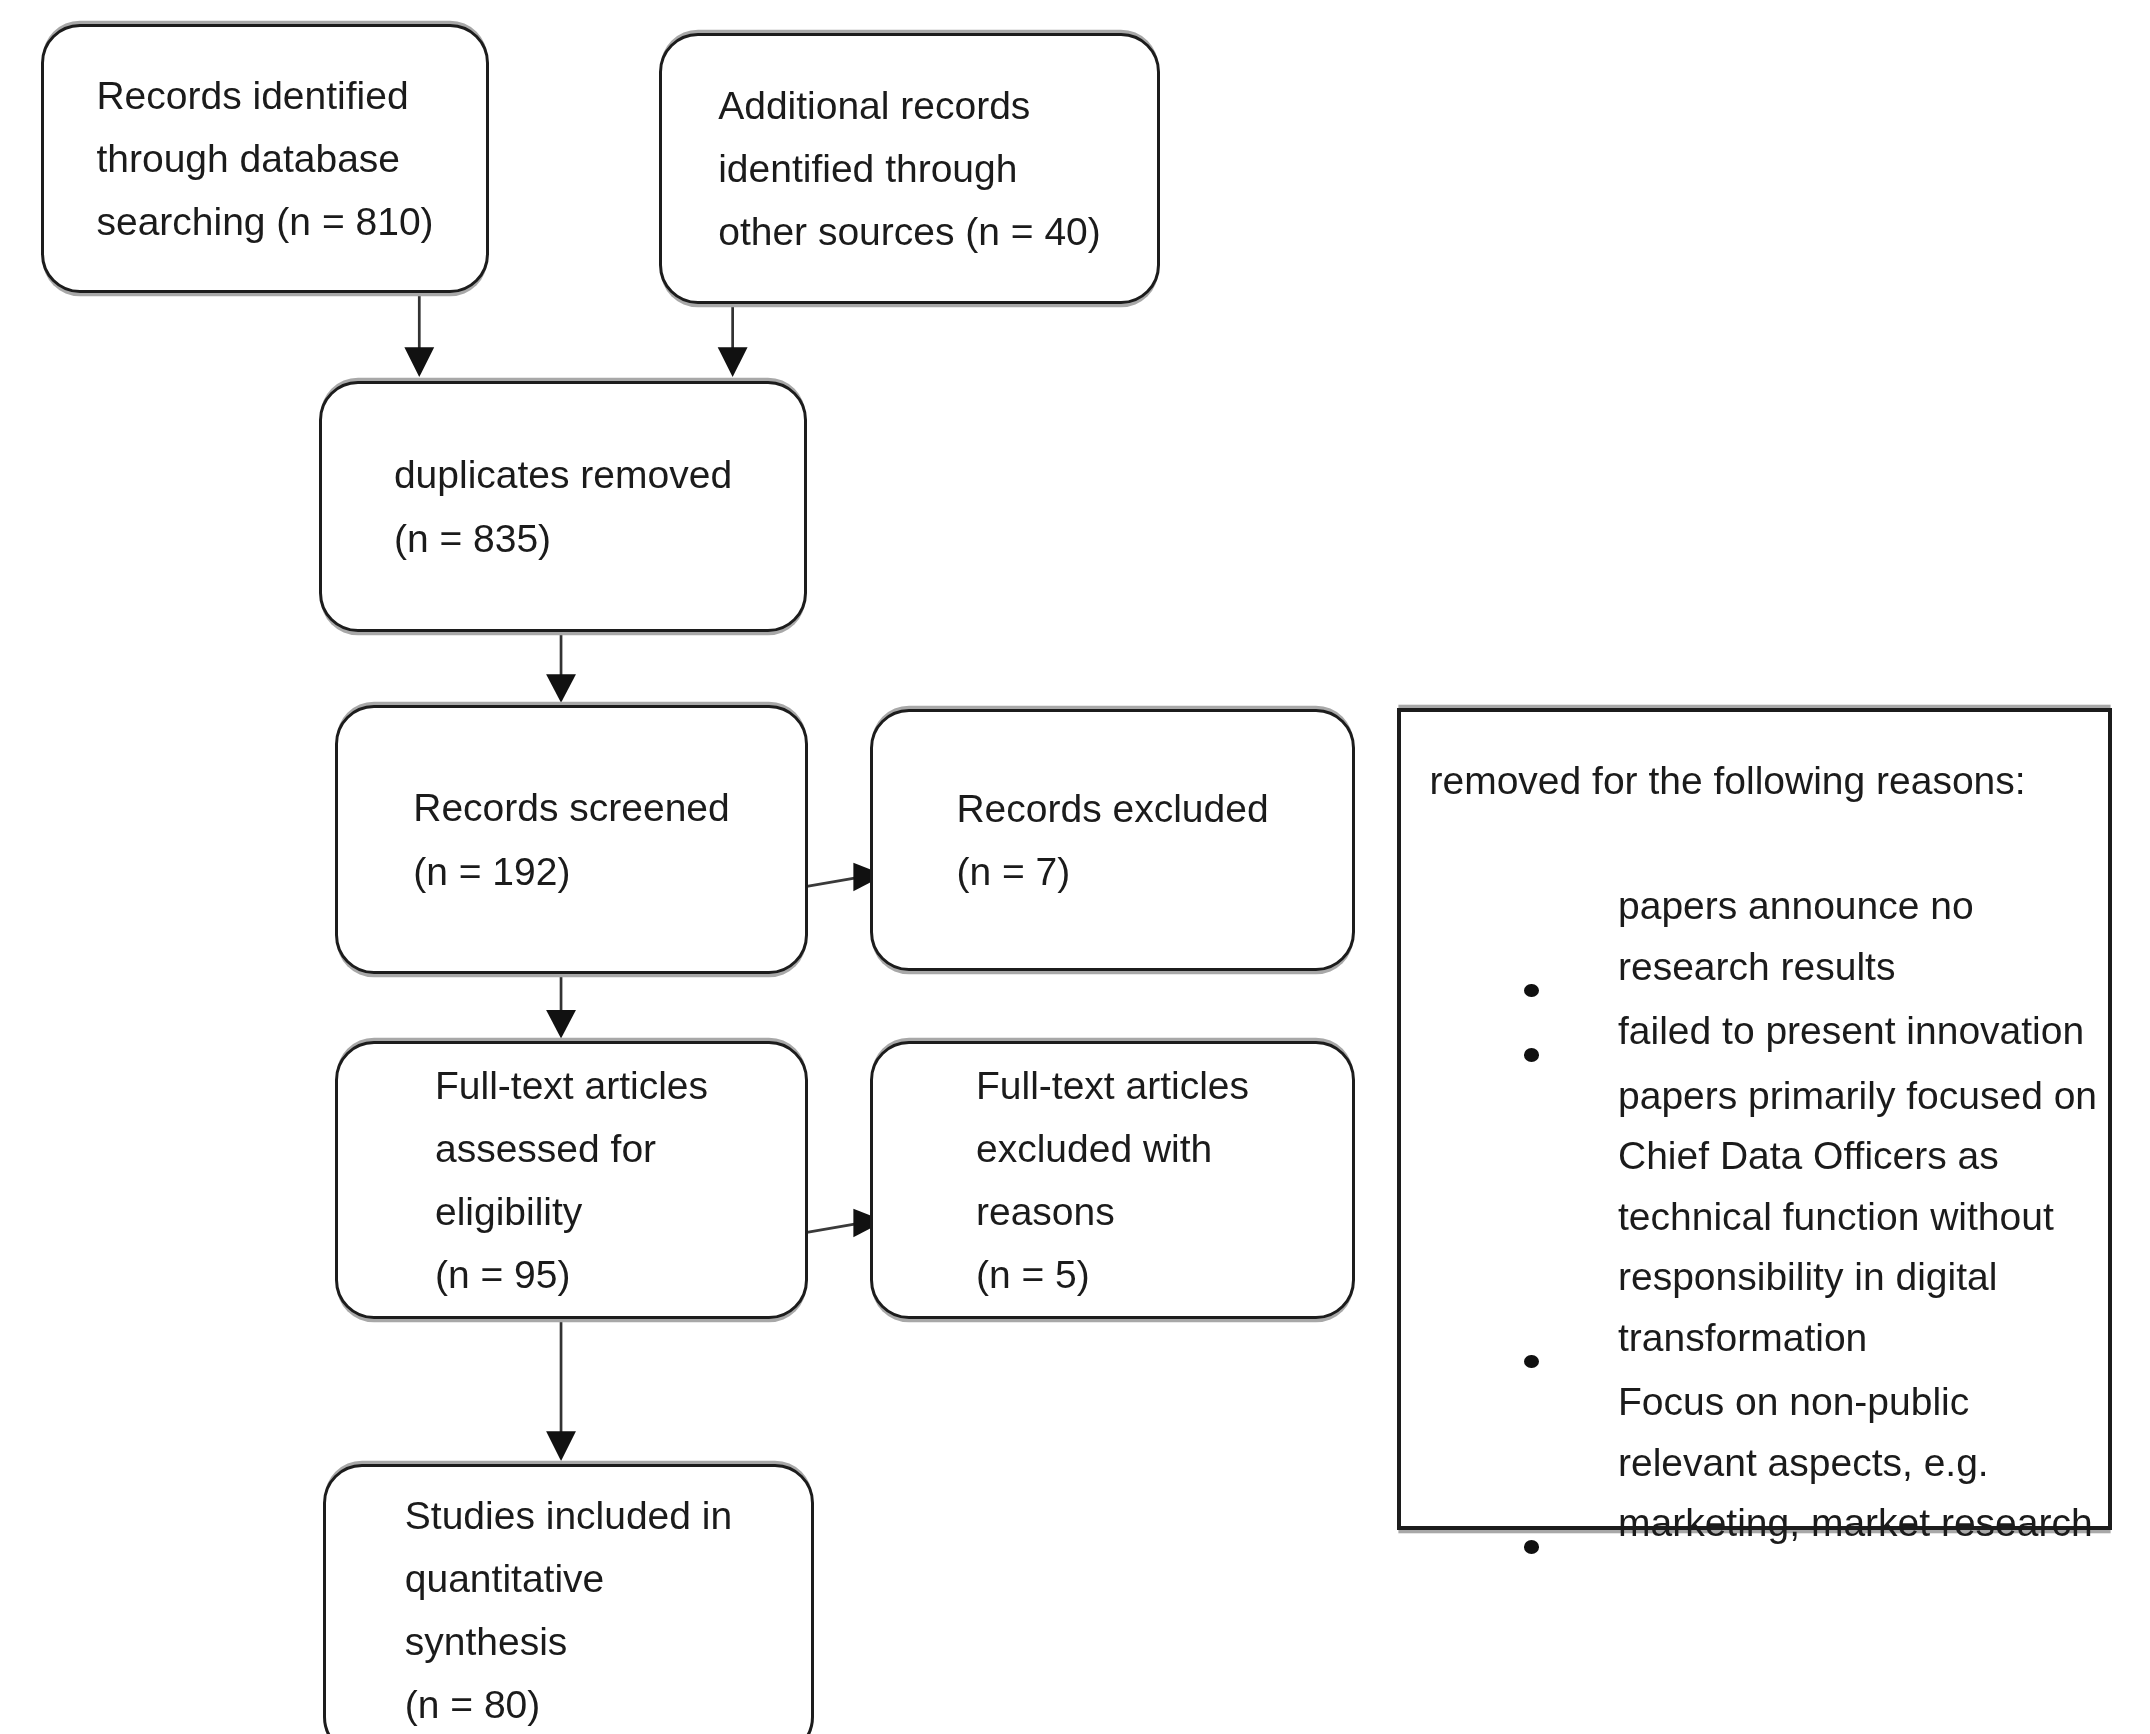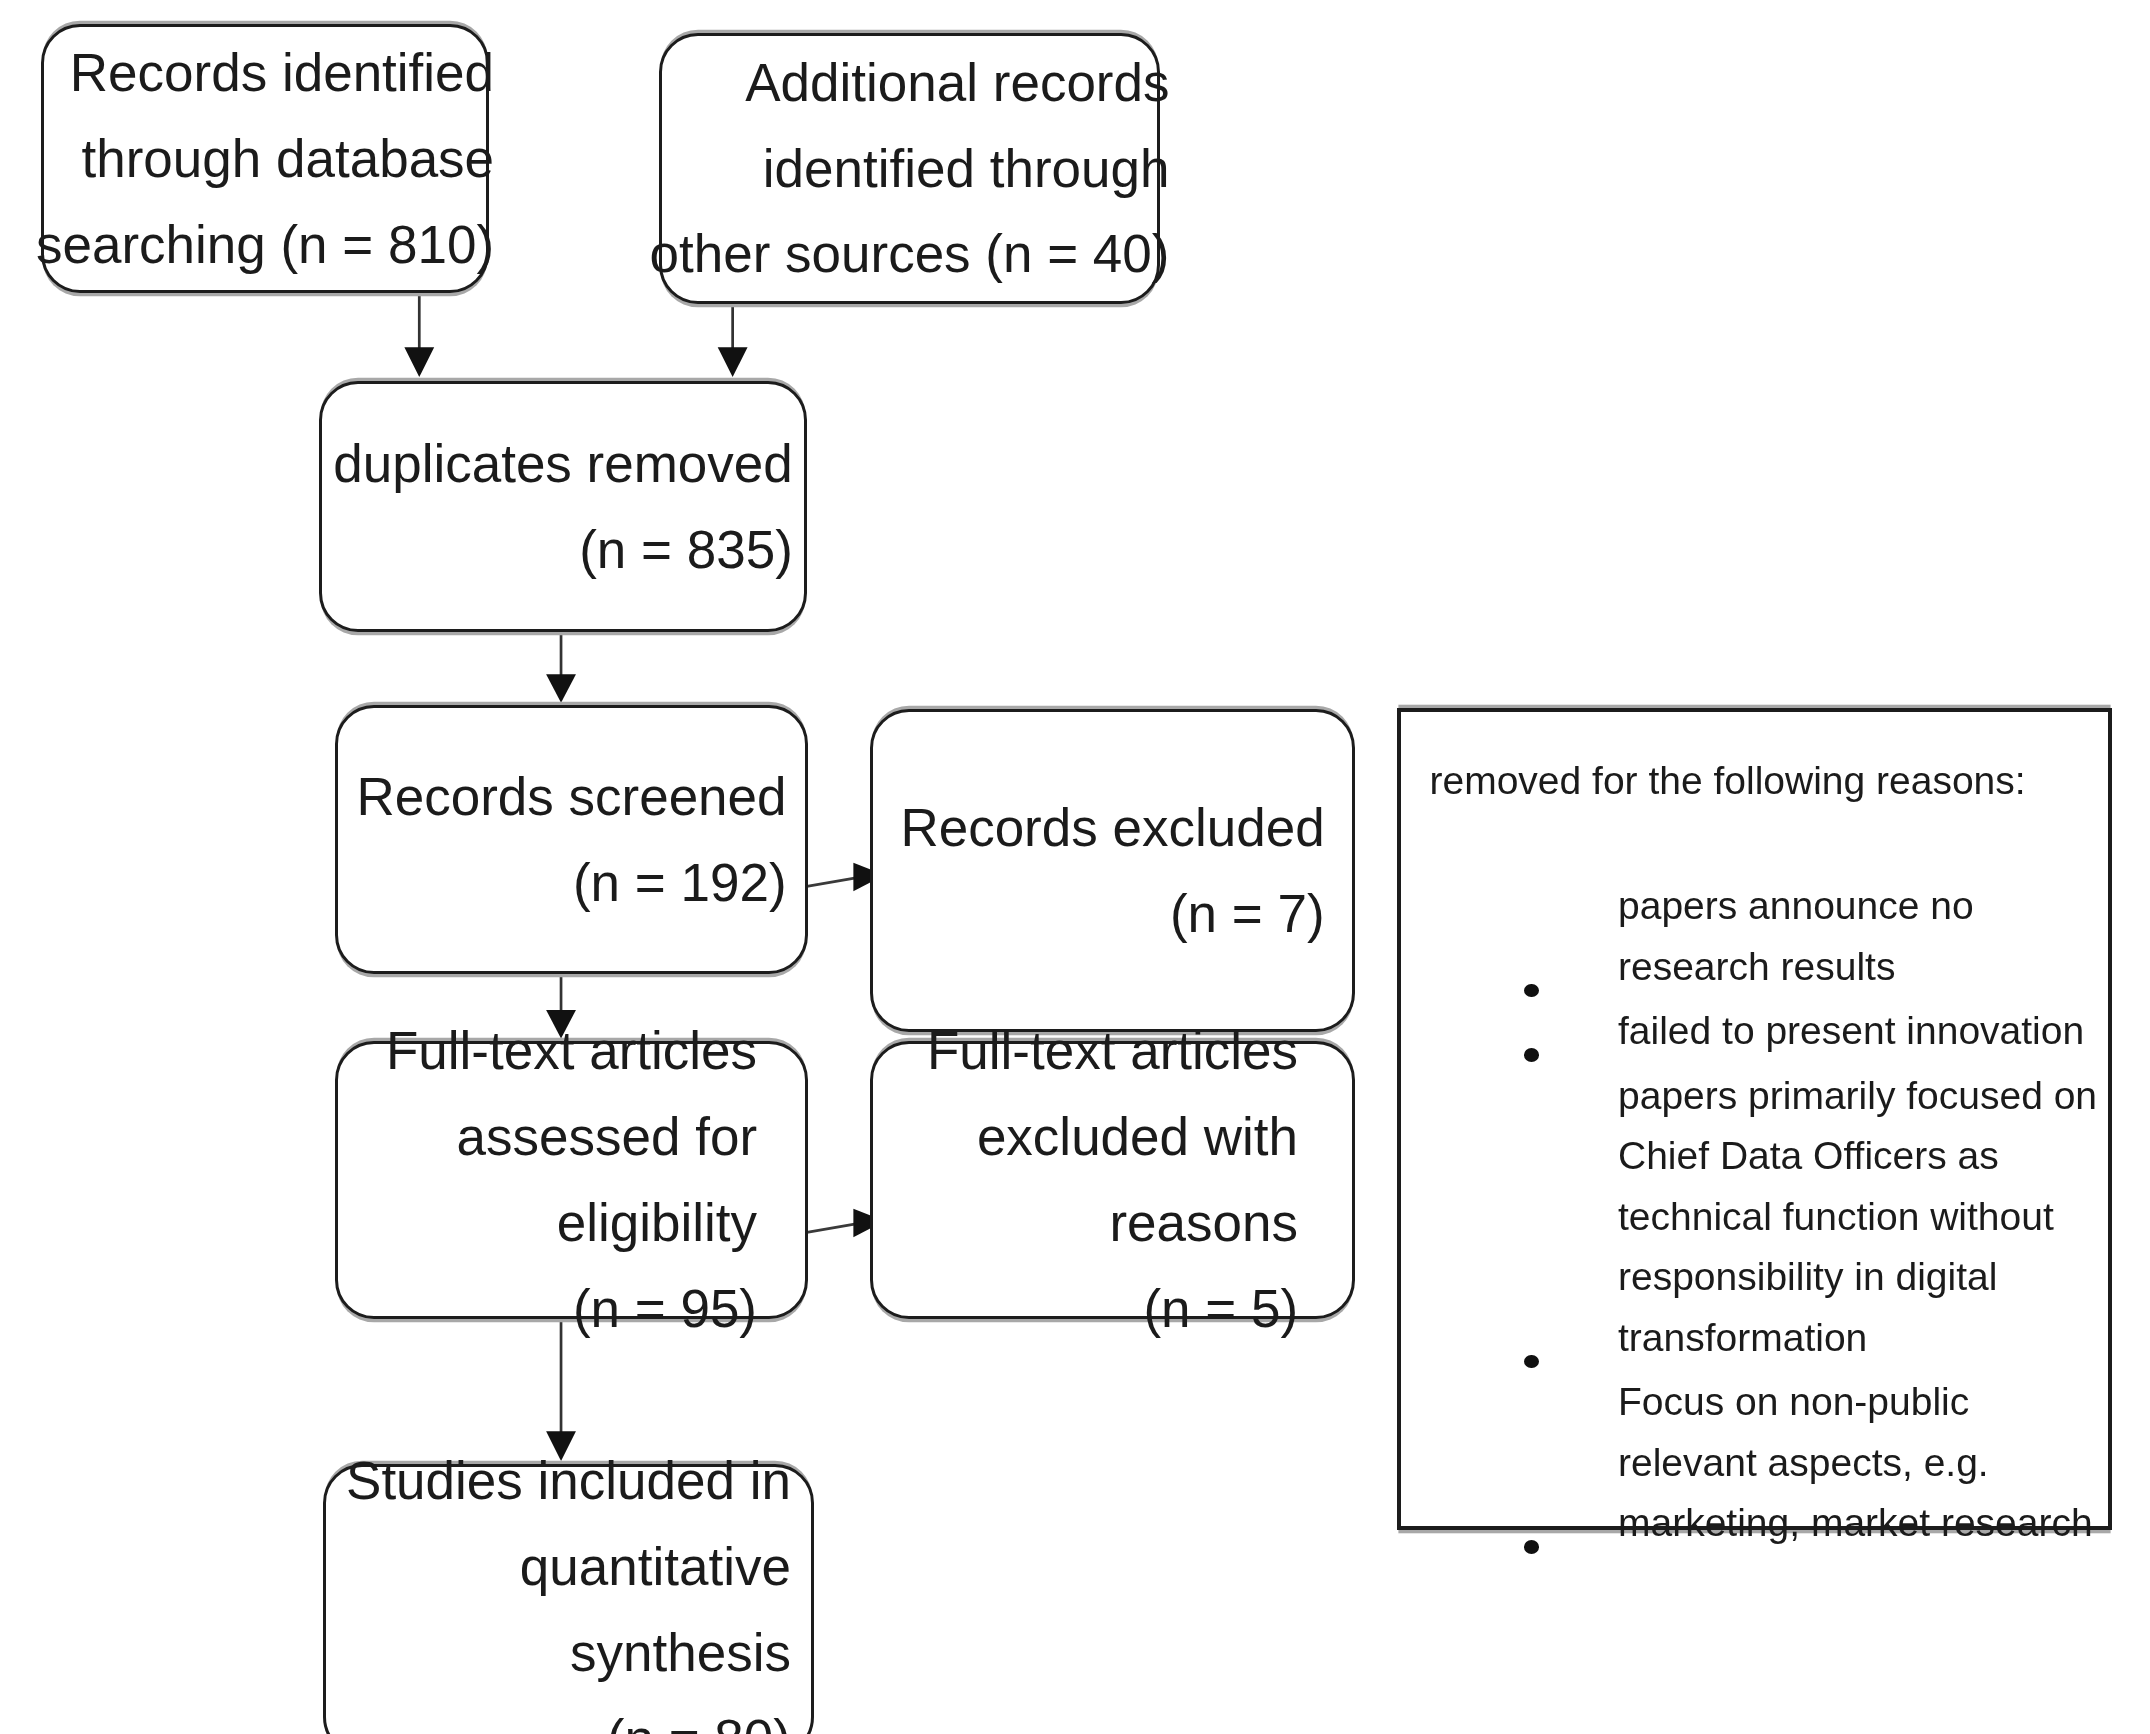--- a/index.html
+++ b/index.html
@@ -27,22 +27,22 @@
   .flow-box {
     position: absolute;
     box-sizing: border-box;
     background: #ffffff;
     border: 3.4px solid #1c1c1c;
     border-radius: 39px;
     box-shadow: 0 -4.7px 0 -1.4px #a8a8a8, 0 4.7px 0 -1.4px #a8a8a8;
     display: flex;
     align-items: center;
     justify-content: center;
-    text-align: right;
-    font-size: 53px;
+    text-align: left;
+    font-size: 39px;
     line-height: 1.62;
     z-index: 2;
   }
   .flow-box .line { display: block; white-space: nowrap; }
   .reasons-box {
     position: absolute;
     box-sizing: border-box;
     left: 1397px;
     top: 708px;
     width: 715px;
@@ -80,21 +80,21 @@
     display: block;
     margin-left: 79px;
   }
   .reason-lines .rline { display: block; white-space: nowrap; }
 
   
   .b-identified { left: 41px;   top: 24.4px;   width: 448px; height: 269px; }
   .b-additional { left: 659px;  top: 33px;   width: 501px; height: 271px; }
   .b-duplicates { left: 319px;  top: 381px;  width: 488px; height: 251px; }
   .b-screened   { left: 335px;  top: 705px; width: 473px; height: 269px; }
-  .b-excluded   { left: 870px; top: 709px; width: 485px; height: 323px; }
+  .b-excluded   { left: 870px; top: 709px; width: 485px; height: 262px; }
   .b-assessed   { left: 335px;  top: 1041px; width: 473px; height: 278px; }
   .b-ft-excl    { left: 870px; top: 1041px; width: 485px; height: 278px; }
   .b-included   { left: 323px;  top: 1464px; width: 491px; height: 292px; }
 </style>
 </head>
 <body>
 
 <div class="page">
 
   <svg class="arrow-layer" viewBox="0 0 3171 2558" aria-hidden="true">

